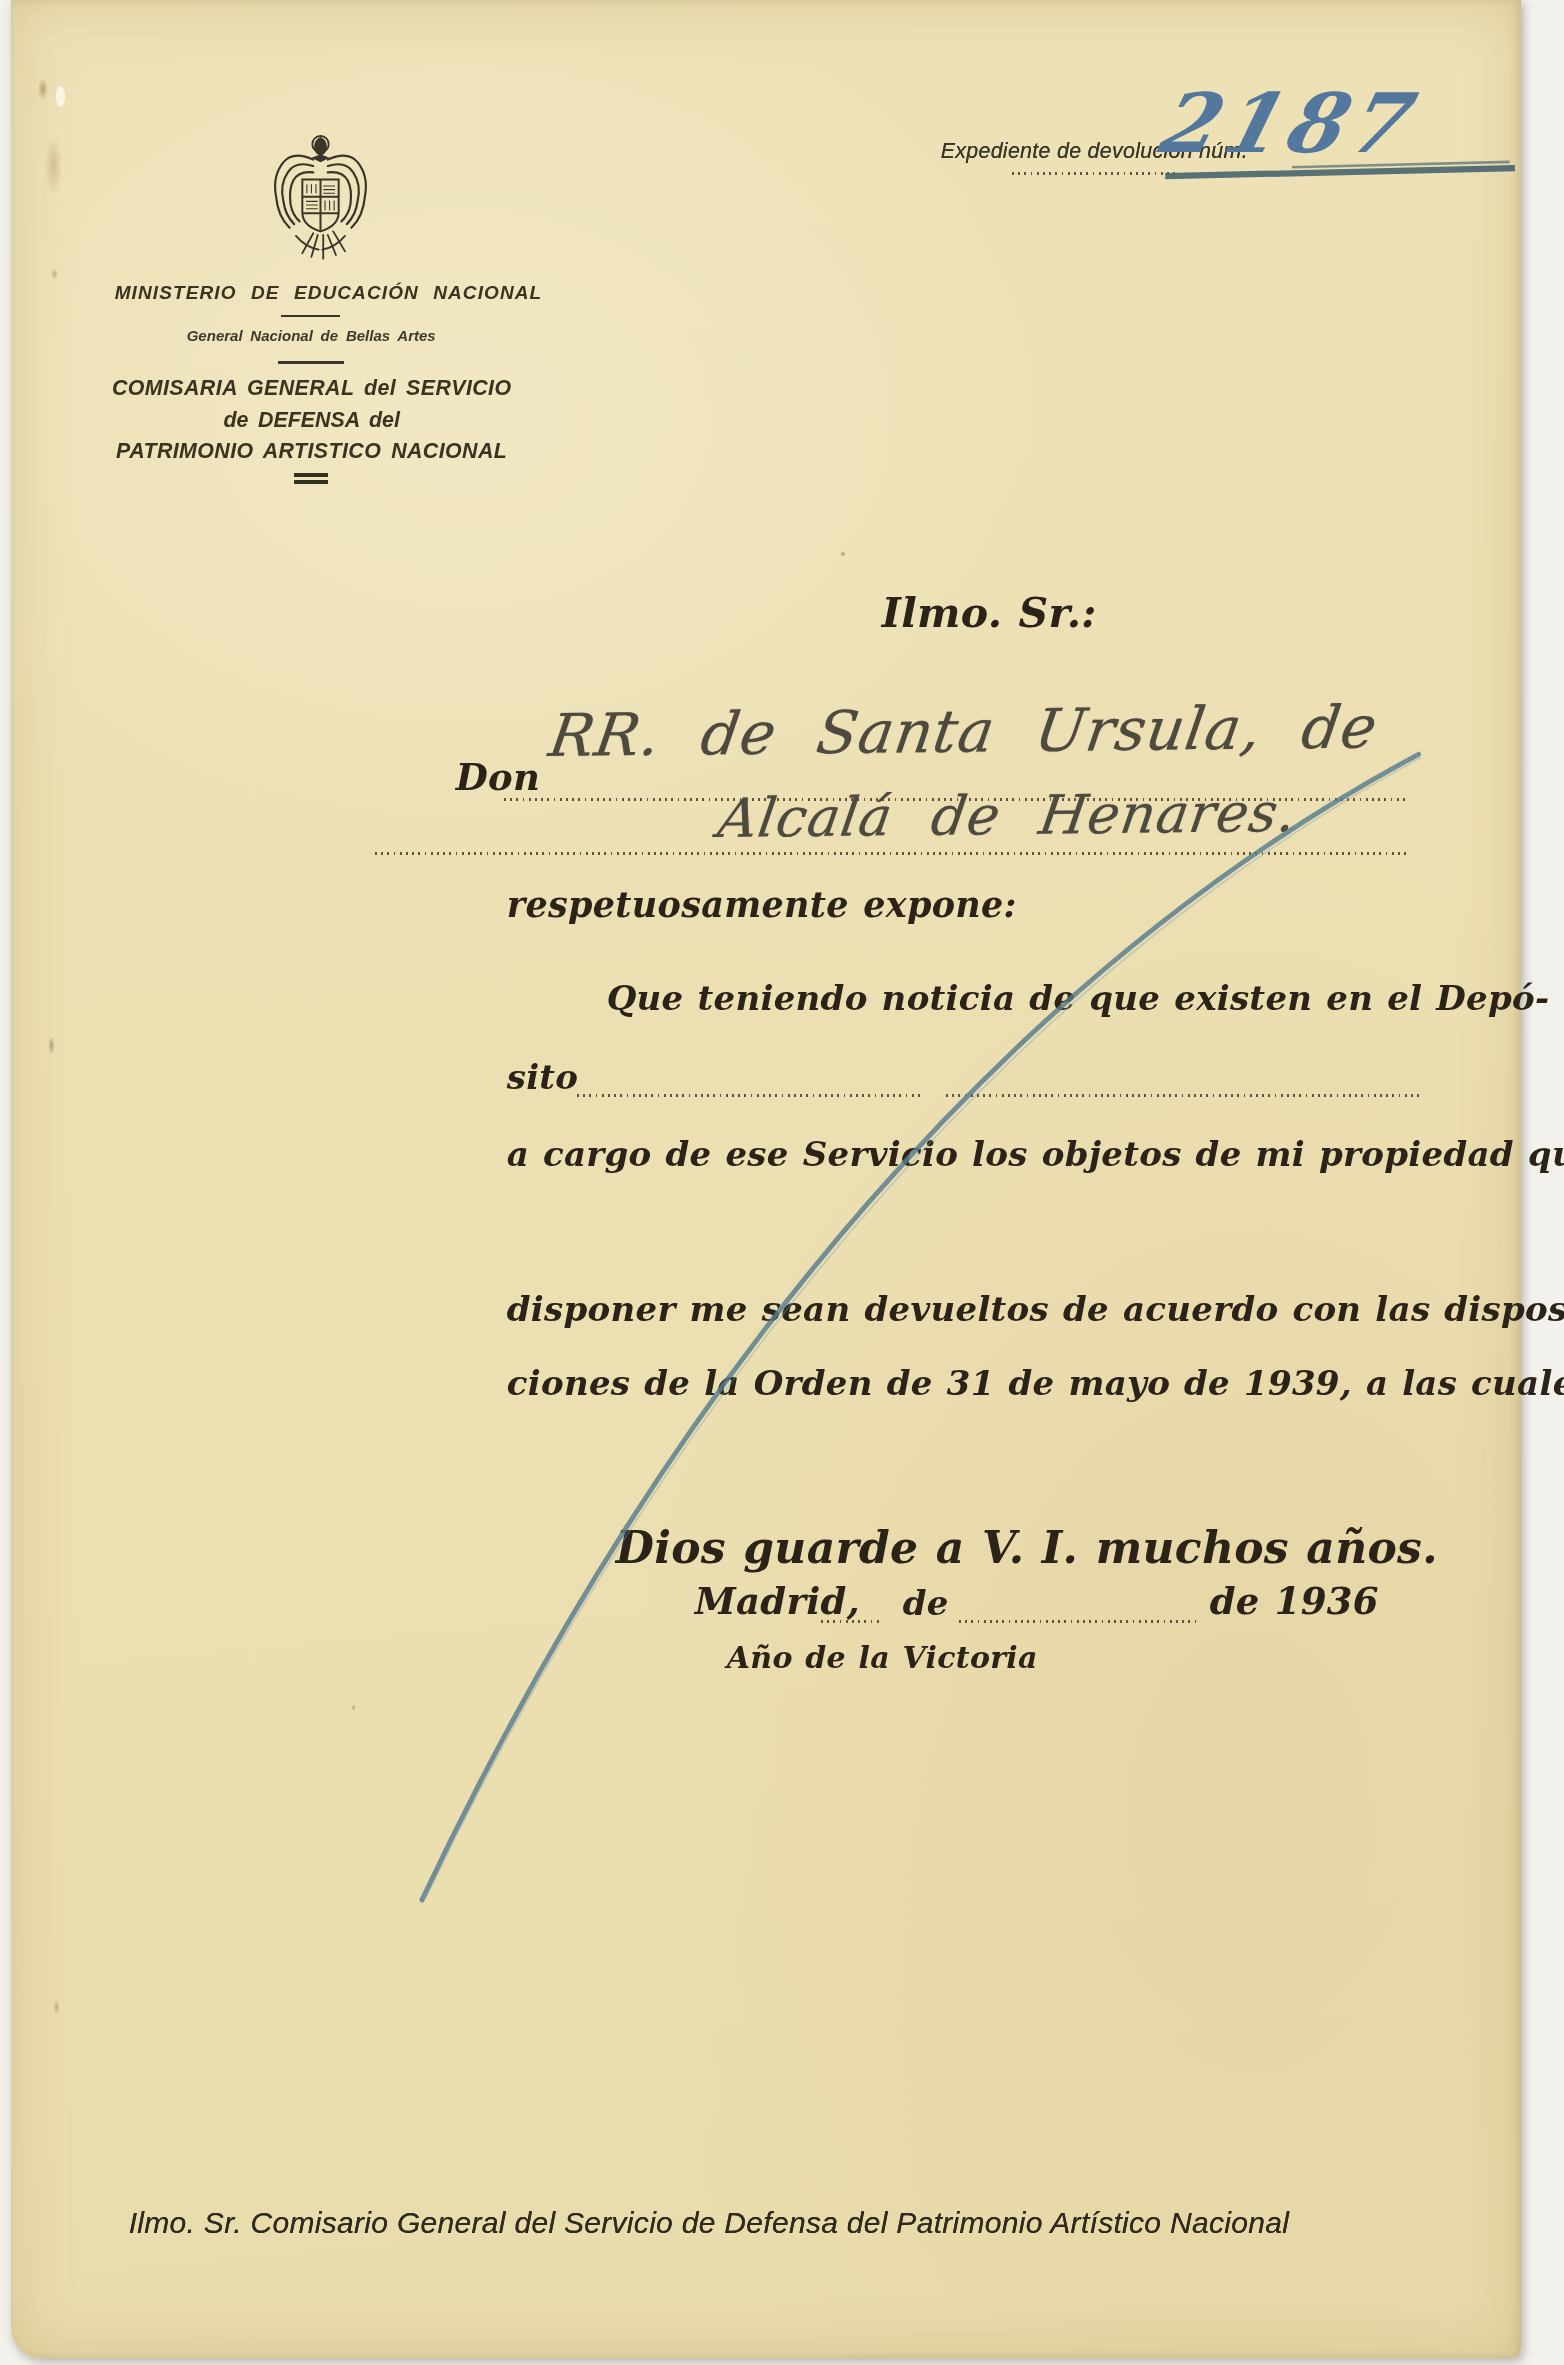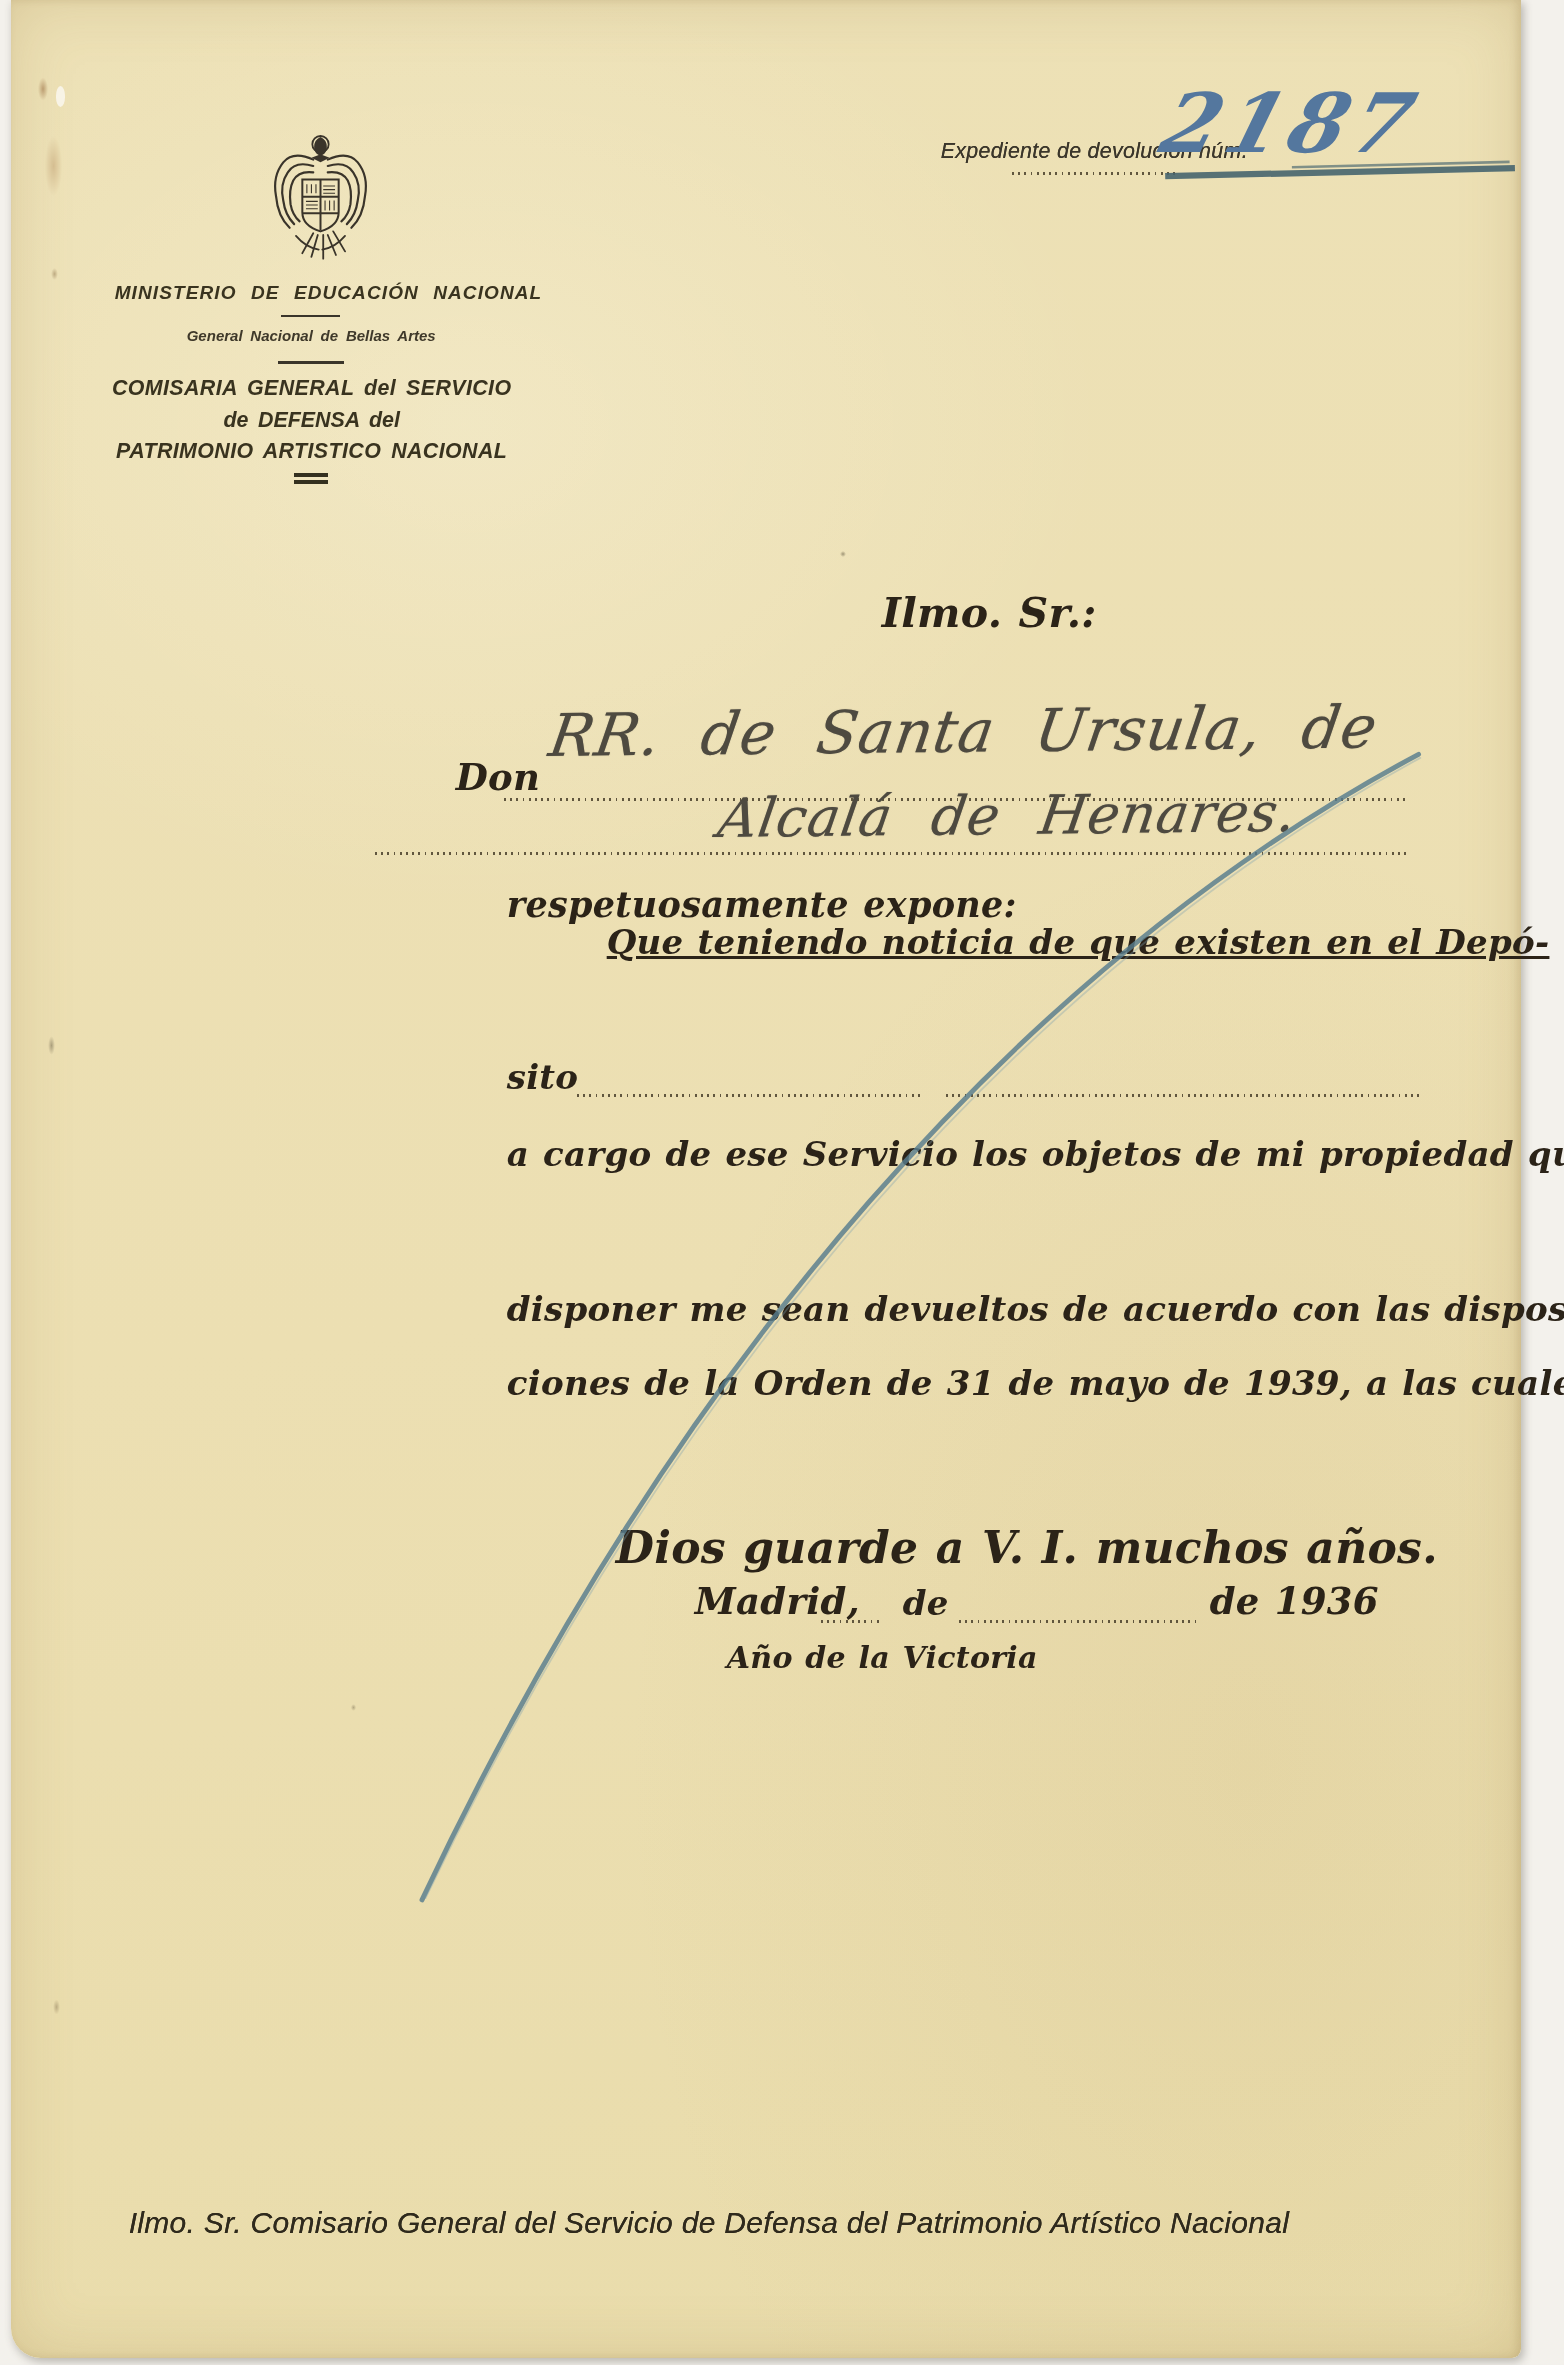--- a/index.html
+++ b/index.html
@@ -42,21 +42,21 @@
   #don-label{left:445px;top:755px;font-size:37px;}
   #dotline1{left:493px;top:798px;width:903px;}
   #hand1{left:534px;top:701px;font-size:59px;}
   #hand2{left:703px;top:787px;font-size:54px;}
   #dotline2{left:364px;top:852px;width:1032px;}
   .handwriting{font-family:"DejaVu Serif", serif;font-style:italic;font-weight:normal;color:#4e4a40;
                letter-spacing:0.9px;word-spacing:21.4px;transform:skewX(-9deg) rotate(-.6deg);
                transform-origin:left bottom;text-shadow:0 0 0.9px rgba(78,74,64,.55);}
   #expone{left:496px;top:884px;font-size:35px;}
   .bodyline{font-size:34px;}
-  #bl1{left:596px;top:922px;text-decoration:underline;}
+  #bl1{left:596px;top:978px;}
   #bl2{left:496px;top:1057px;}
   #sito-dot1{left:566px;top:1094px;width:344px;}
   #sito-dot2{left:935px;top:1094px;width:475px;}
   #bl3{left:496px;top:1134px;}
   #bl4{left:496px;top:1212px;}
   #bl5{left:496px;top:1289px;}
   #bl6{left:496px;top:1363px;}
   #bl7{left:496px;top:1441px;}
   #closing{left:605px;top:1513px;font-size:44px;margin-top:9px;}
   #madrid{left:684px;top:1579px;font-size:37px;}

